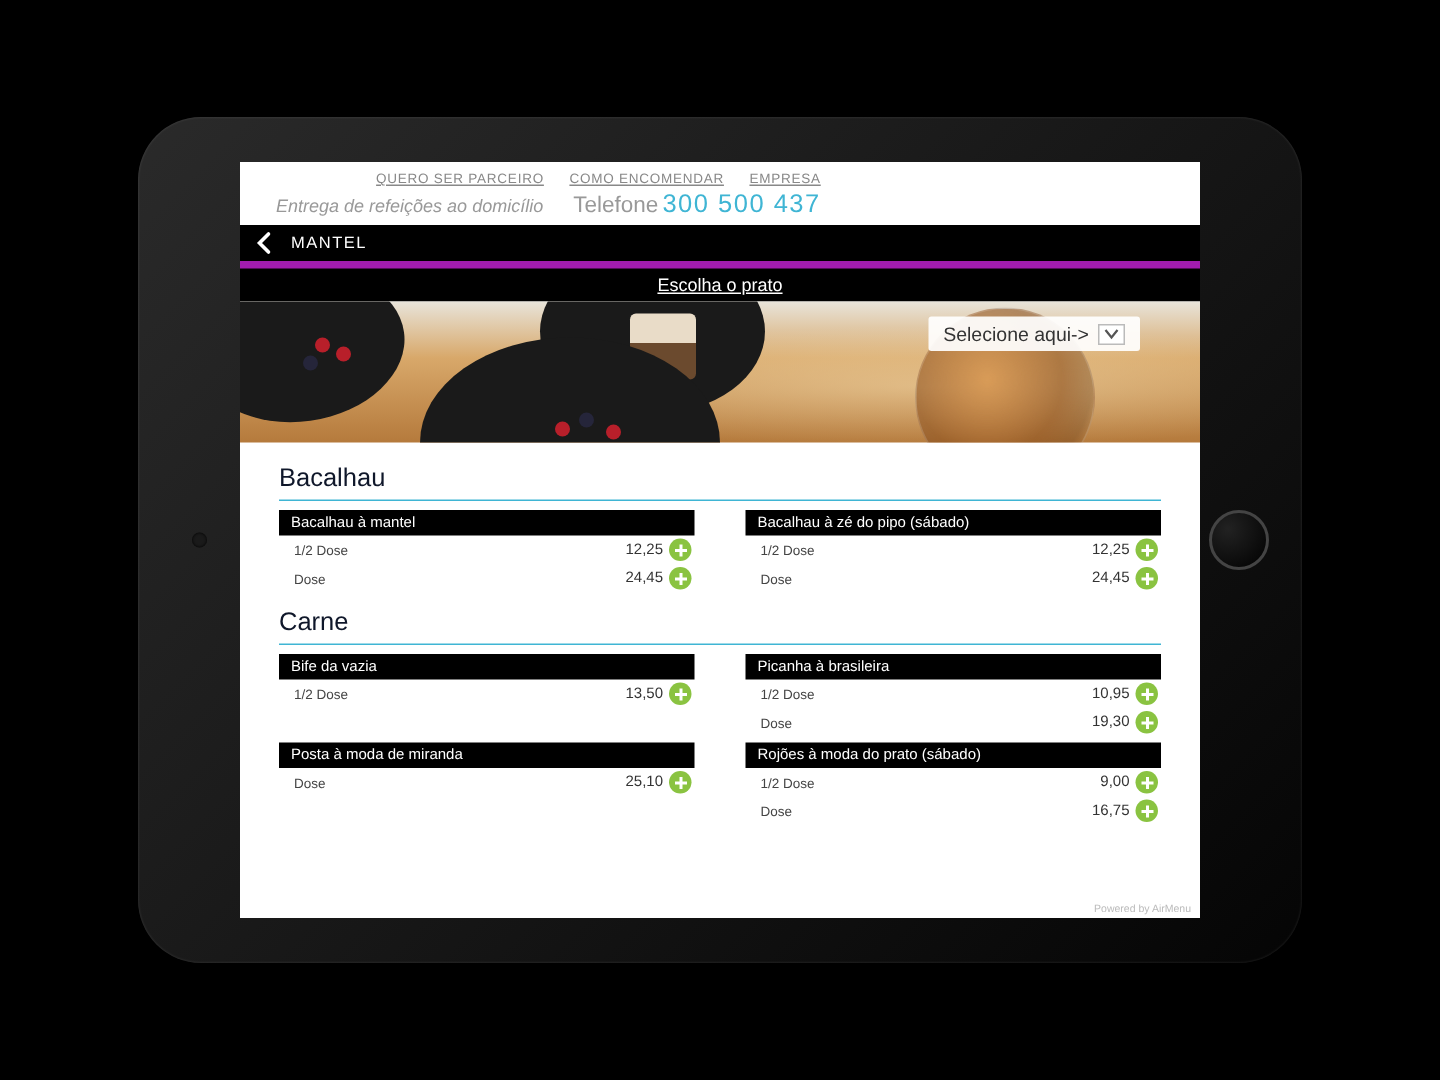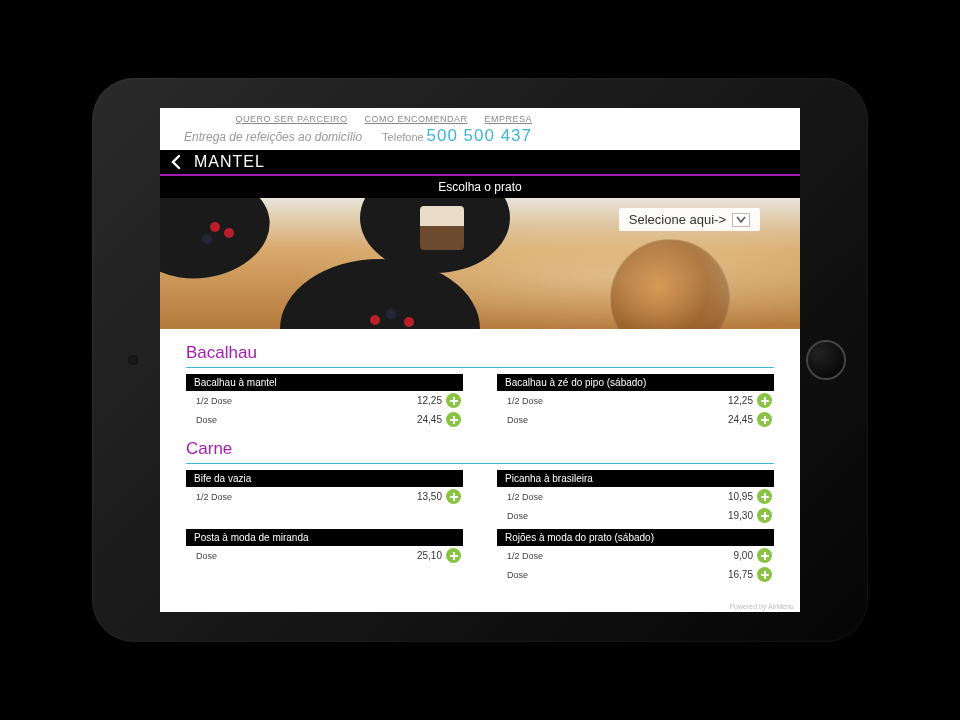--- a/index.html
+++ b/index.html
@@ -83,56 +83,57 @@
     margin-bottom: 2px;
   }
   .nav-links span { margin-left: 14px; cursor: pointer; text-decoration: underline; }
   .tagline-row {
     display: flex;
     align-items: baseline;
     justify-content: flex-end;
     gap: 20px;
   }
   .tagline { font-size: 12px; color: #999; font-weight: 300; font-style: italic;}
-  .phone-label { font-size: 11px; color: #999; font-weight: 300; }
+  .phone-label { font-size: 15px; color: #999; font-weight: 300; }
   .phone-num { font-size: 17px; color: #3fb5d4; letter-spacing: 1px; font-weight: 300;}
   
   .black-bar {
     background: #000;
     color: #fff;
     height: 24px;
     display: flex;
     align-items: center;
     padding: 0 8px;
     margin-top: 4px;
   }
   .back-chev {
     width: 16px; height: 16px;
     margin-right: 10px;
     cursor: pointer;
   }
   .bar-title {
-    font-size: 16px;
+    font-size: 11px;
     letter-spacing: 1px;
     font-weight: 300;
   }
   
   .choose-bar {
     background: #000;
     color: #fff;
     text-align: center;
     font-size: 12px;
     padding: 4px 0;
-    border-top: 2px solid #a21caf;
-    font-weight: 300;
+    border-top: 5px solid #a21caf;
+    font-weight: 300;
+    text-decoration: underline;
   }
   
   .hero {
     position: relative;
-    height: 131px;
+    height: 94px;
     background:
       radial-gradient(ellipse at 72% 60%, rgba(255,240,200,.4), transparent 50%),
       linear-gradient(180deg, #e8e4da 0%, #d8a86a 40%, #b57a3c 100%);
     overflow: hidden;
   }
   .plate {
     position: absolute;
     background: #1a1a1a;
     border-radius: 50%;
   }
@@ -175,21 +176,21 @@
     border: 1px solid #bbb;
     display:flex; align-items:center; justify-content:center;
   }
   
   .menu-area {
     padding: 8px 26px 0 26px;
   }
   .category-title {
     font-size: 17px;
     font-weight: 400;
-    color: #a21caf;
+    color: #0f172a;
     margin: 6px 0 4px 0;
   }
   .divider {
     height: 1px;
     background: #3fb5d4;
     margin-bottom: 6px;
   }
   .dish-grid {
     display: grid;
     grid-template-columns: 1fr 1fr;
@@ -255,21 +256,21 @@
       <div class="header-right">
         <div class="nav-links">
           <span>QUERO SER PARCEIRO</span>
           <span>COMO ENCOMENDAR</span>
           <span>EMPRESA</span>
         </div>
         <div class="tagline-row">
           <div class="tagline">Entrega de refeições ao domicílio</div>
           <div>
             <span class="phone-label">Telefone</span>
-            <span class="phone-num">500 500 437</span>
+            <span class="phone-num">300 500 437</span>
           </div>
         </div>
       </div>
     </div>
 
     <div class="black-bar">
       <div class="back-chev">
         <svg viewBox="0 0 16 16">
             <path d="M11 2 L5 8 L11 14" fill="none" stroke="#fff" stroke-width="2.4" stroke-linecap="round"></path>
           </svg>

